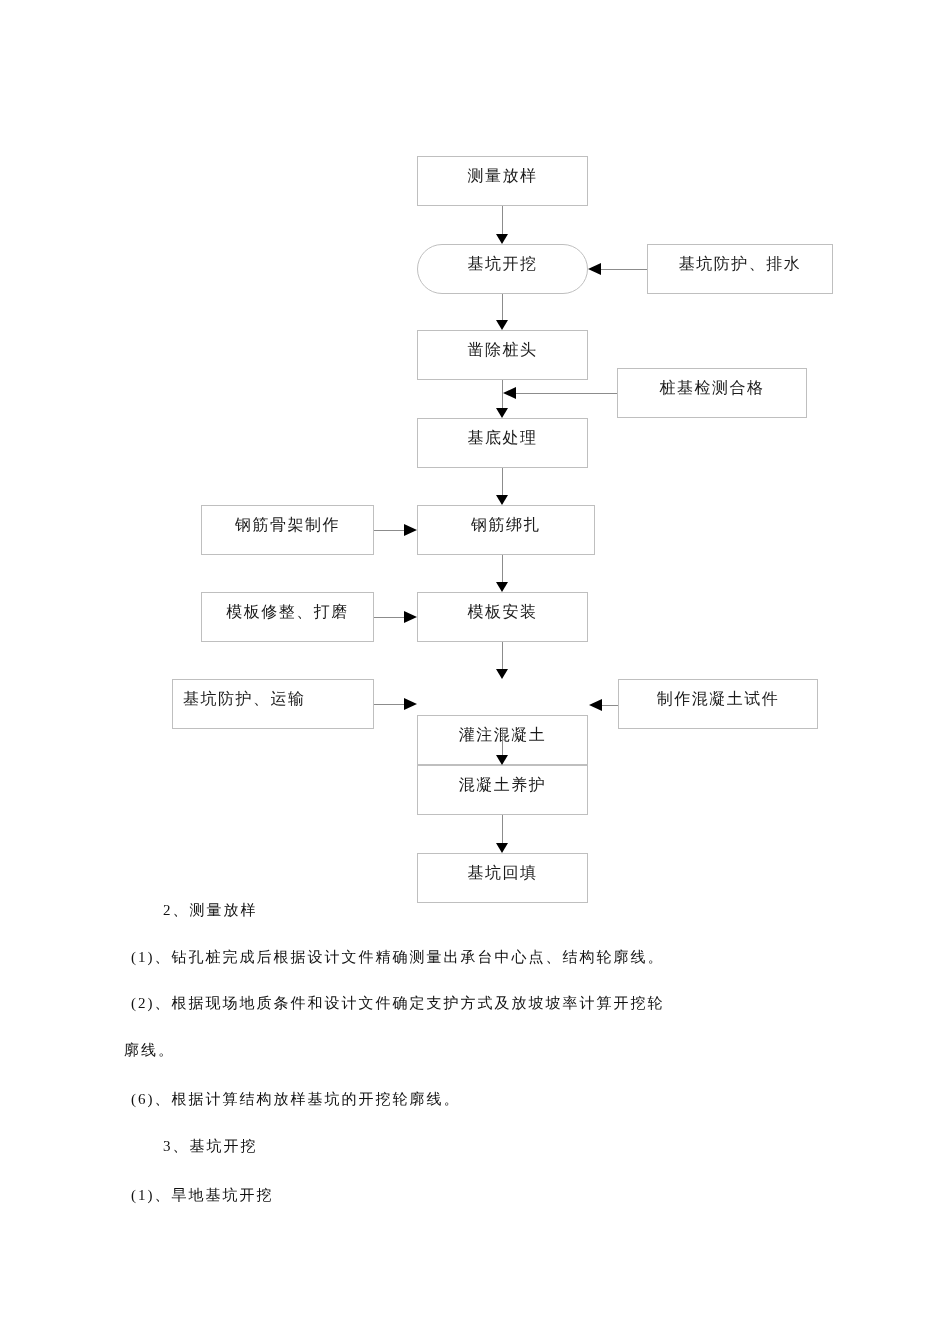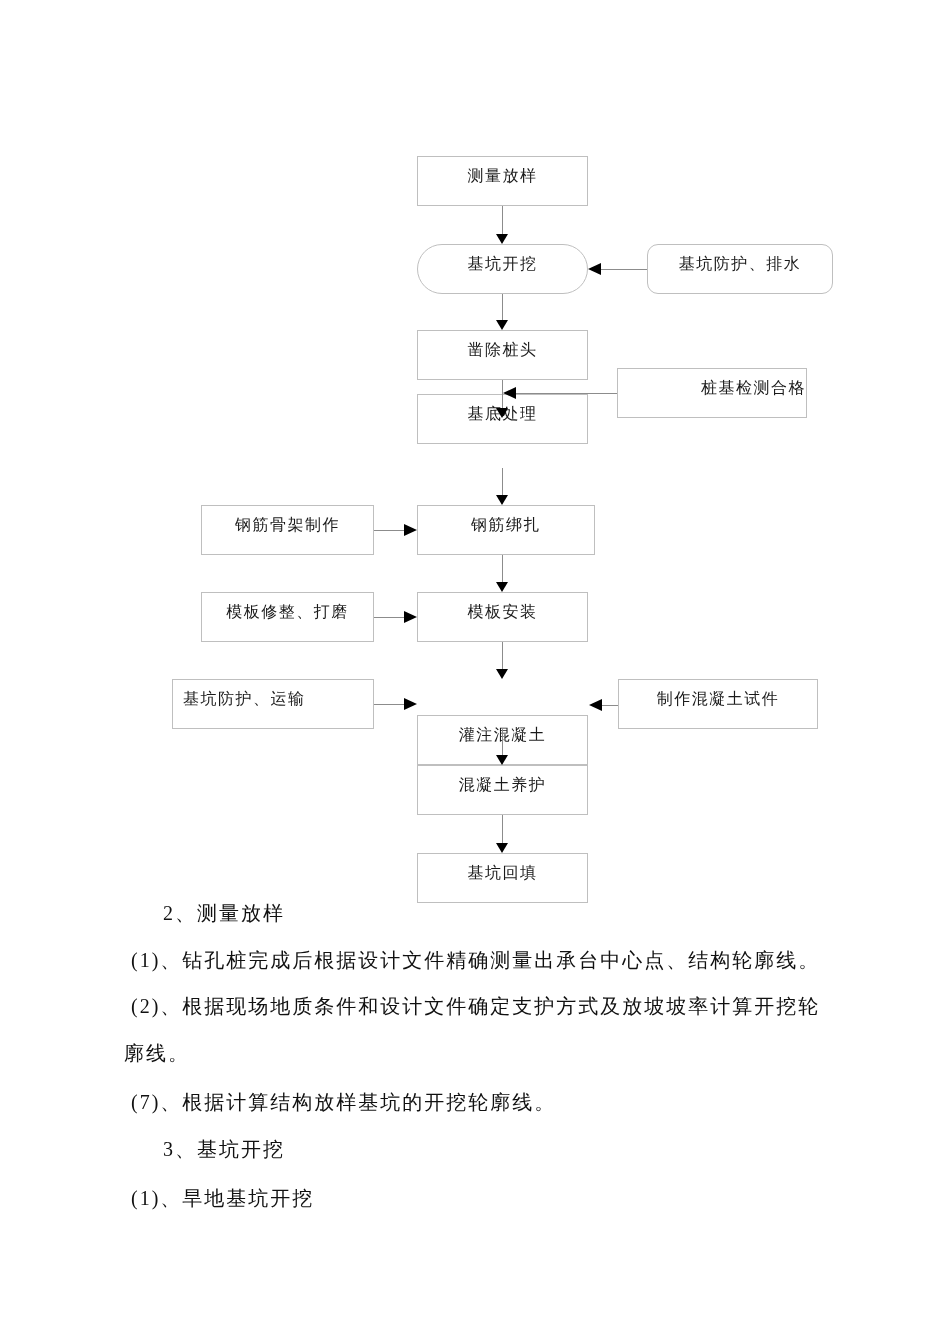--- a/index.html
+++ b/index.html
@@ -55,50 +55,50 @@
   .arr-right {
     position: absolute;
     width: 0; height: 0;
     border-top: 6px solid transparent;
     border-bottom: 6px solid transparent;
     border-left: 13px solid #000000;
   }
   
   .tline {
     position: absolute;
-    font-size: 20px;
+    font-size: 15px;
     letter-spacing: 2px;
     line-height: 1.25;
     color: #111111;
     white-space: nowrap;
   }
 </style>
 </head>
 <body>
 
 <div class="page">
 
   <div>
 
     <div class="fbox" style="left:417px; top:156px; width:171px; height:50px;">测量放样</div>
     <div class="fbox" style="left:417px; top:244px; width:171px; height:50px;border-radius:25px;">基坑开挖</div>
     <div class="fbox" style="left:417px; top:330px; width:171px; height:50px;">凿除桩头</div>
-    <div class="fbox" style="left:417px; top:394px; width:171px; height:50px;text-align:center;">基底处理</div>
+    <div class="fbox" style="left:417px; top:418px; width:171px; height:50px;text-align:center;">基底处理</div>
     <div class="fbox" style="left:417px; top:505px; width:178px; height:50px;">钢筋绑扎</div>
     <div class="fbox" style="left:417px; top:592px; width:171px; height:50px;">模板安装</div>
     <div class="fbox" style="left:417px; top:679px; width:171px; height:50px;margin-top:36px;">灌注混凝土</div>
     <div class="fbox" style="left:417px; top:765px; width:171px; height:50px;">混凝土养护</div>
     <div class="fbox" style="left:417px; top:853px; width:171px; height:50px;">基坑回填</div>
 
     <div class="fbox" style="left:201px; top:505px; width:173px; height:50px;">钢筋骨架制作</div>
     <div class="fbox" style="left:201px; top:592px; width:173px; height:50px;">模板修整、打磨</div>
     <div class="fbox align-left" style="left:172px; top:679px; width:202px; height:50px;">基坑防护、运输</div>
 
-    <div class="fbox" style="left:647px; top:244px; width:186px; height:50px;border-radius:11px;">基坑防护、排水</div>
-    <div class="fbox" style="left:617px; top:368px; width:190px; height:50px;text-align:right;">桩基检测合格</div>
+    <div class="fbox" style="left:647px; top:244px; width:186px; height:50px;">基坑防护、排水</div>
+    <div class="fbox" style="left:617px; top:368px; width:190px; height:50px;">桩基检测合格</div>
     <div class="fbox" style="left:618px; top:679px; width:200px; height:50px;">制作混凝土试件</div>
 
     <div class="vline" style="left:502px; top:206px; height:29px;"></div>
     <div class="vline" style="left:502px; top:294px; height:27px;"></div>
     <div class="vline" style="left:502px; top:380px; height:29px;"></div>
     <div class="vline" style="left:502px; top:468px; height:28px;"></div>
     <div class="vline" style="left:502px; top:555px; height:28px;"></div>
     <div class="vline" style="left:502px; top:642px; height:28px;"></div>
     <div class="vline" style="left:502px; top:729px; height:27px;"></div>
     <div class="vline" style="left:502px; top:815px; height:29px;"></div>
@@ -127,18 +127,18 @@
     <div class="arr-right" style="left:404px; top:611px;"></div>
     <div class="arr-right" style="left:404px; top:698px;"></div>
 
   </div>
 
   <div>
     <div class="tline" style="left:163px; top:901px;">2、测量放样</div>
     <div class="tline" style="left:131px; top:948px;">(1)、钻孔桩完成后根据设计文件精确测量出承台中心点、结构轮廓线。</div>
     <div class="tline" style="left:131px; top:994px;">(2)、根据现场地质条件和设计文件确定支护方式及放坡坡率计算开挖轮</div>
     <div class="tline" style="left:124px; top:1041px;text-align:center;">廓线。</div>
-    <div class="tline" style="left:131px; top:1090px;">(7)、根据计算结构放样基坑的开挖轮廓线。</div>
+    <div class="tline" style="left:131px; top:1090px;">(6)、根据计算结构放样基坑的开挖轮廓线。</div>
     <div class="tline" style="left:163px; top:1137px;">3、基坑开挖</div>
     <div class="tline" style="left:131px; top:1186px;">(1)、旱地基坑开挖</div>
   </div>
 
 </div>
 
 </body></html>

